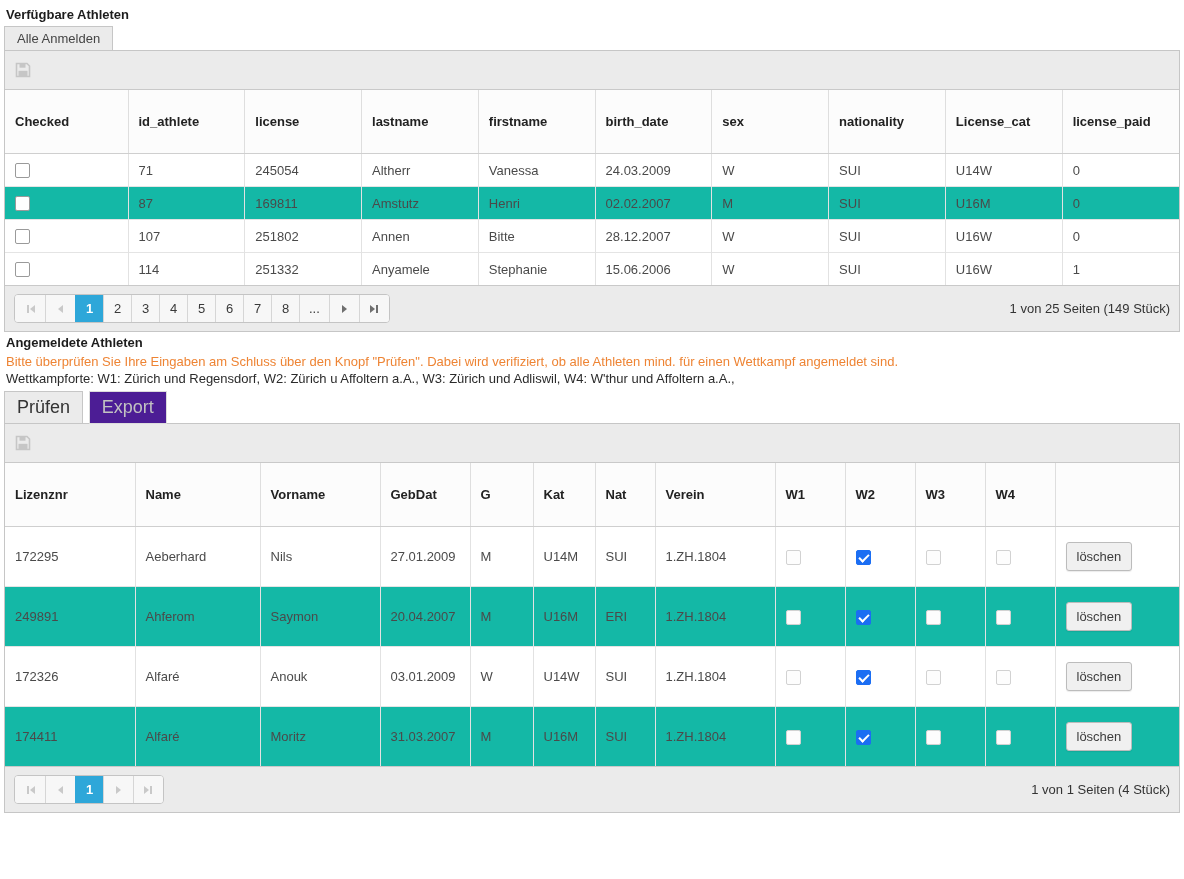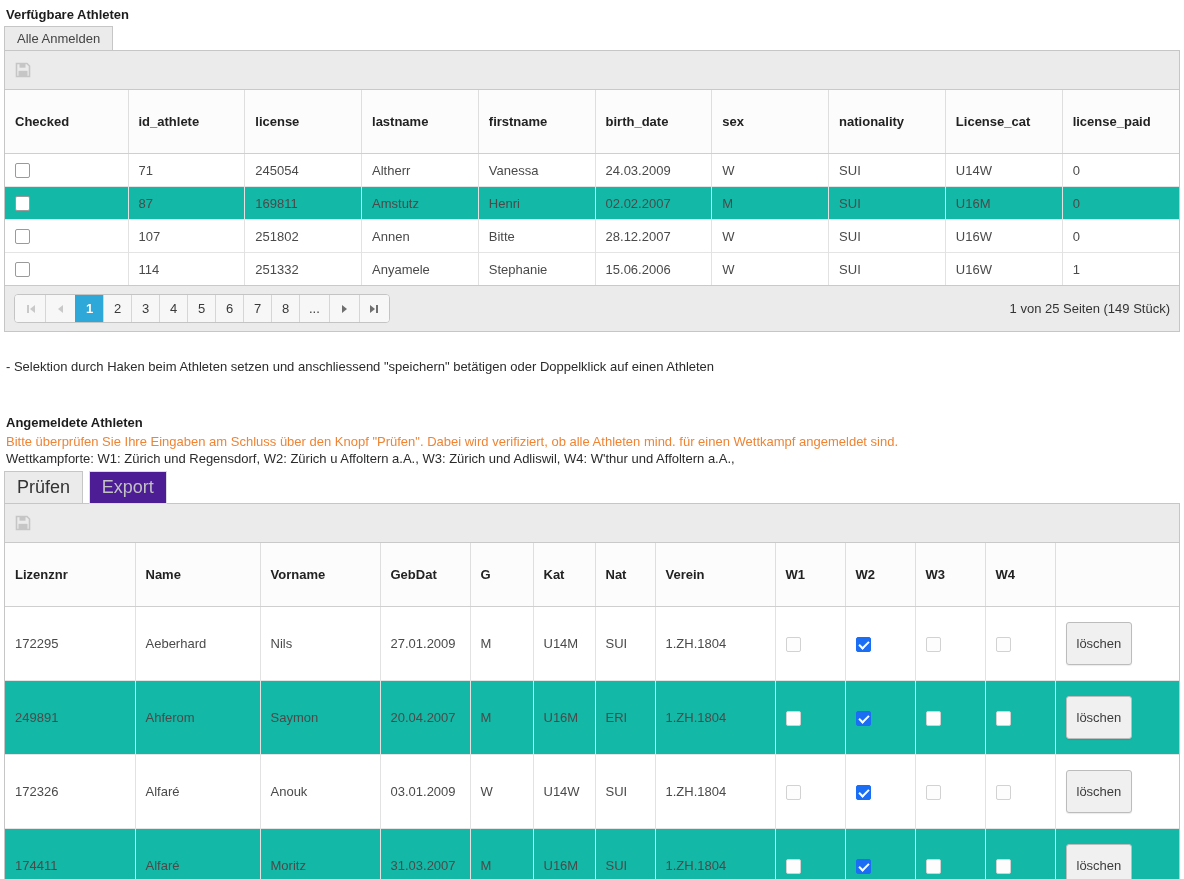--- a/index.html
+++ b/index.html
@@ -84,21 +84,21 @@
   .infoline { color:#2b2b2b; margin:1px 2px 5px 2px; }
   .btnrow { margin:2px 0 0 0; position:relative; z-index:2; }
   .btn {
     display:inline-block; padding:5px 12px; background:#ebebeb; border:1px solid #c6c6c6;
     color:#333; font-family:inherit; font-size:18px; cursor:pointer; margin-right:2px;
     margin-bottom:-1px;
   }
   .btn.disabled { color:#c2c2c2; background:#4c1d95; border-color:#dcdcdc; cursor:default; }
 
   .del-btn {
-    display:inline-block; padding:13px 10px; background:#f0f0f0; border:1px solid #bcbcbc;
+    display:inline-block; padding:6px 10px; background:#f0f0f0; border:1px solid #bcbcbc;
     border-radius:3px; color:#3c3c3c; font-family:inherit; font-size:13px; cursor:pointer;
     box-shadow:0 1px 1px rgba(0,0,0,0.08);
   }
 </style>
 </head>
 <body>
 
 <div class="wrap">
 
   <div>
@@ -222,21 +222,20 @@
             <span class="pager-btn arrow">
               <i class="tri-r"></i>
               <i class="vbar"></i>
             </span>
           </div>
         <span class="pager-info">1 von 25 Seiten (149 Stück)</span>
       </div>
     </div>
   </div>
 
-  <div class="note">- Selektion durch Haken beim Athleten setzen und anschliessend "speichern" betätigen oder Doppelklick auf einen Athleten</div>
 
   <div>
     <div class="sec-title">Angemeldete Athleten</div>
     <div class="warning">Bitte überprüfen Sie Ihre Eingaben am Schluss über den Knopf "Prüfen". Dabei wird verifiziert, ob alle Athleten mind. für einen Wettkampf angemeldet sind.</div>
     <div class="infoline">Wettkampforte: W1: Zürich und Regensdorf, W2: Zürich u Affoltern a.A., W3: Zürich und Adliswil, W4: W'thur und Affoltern a.A.,</div>
 
     <div class="btnrow">
       <button class="btn">Prüfen</button>
       <button class="btn disabled">Export</button>
     </div>

